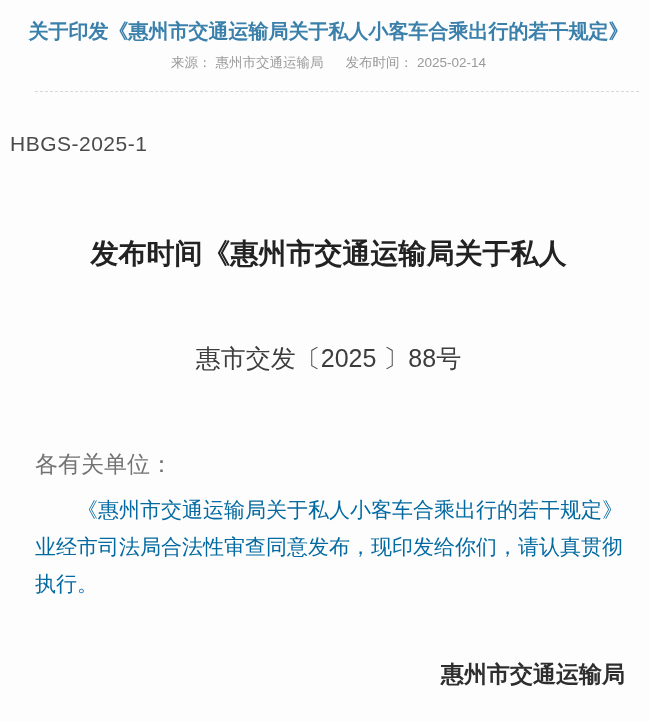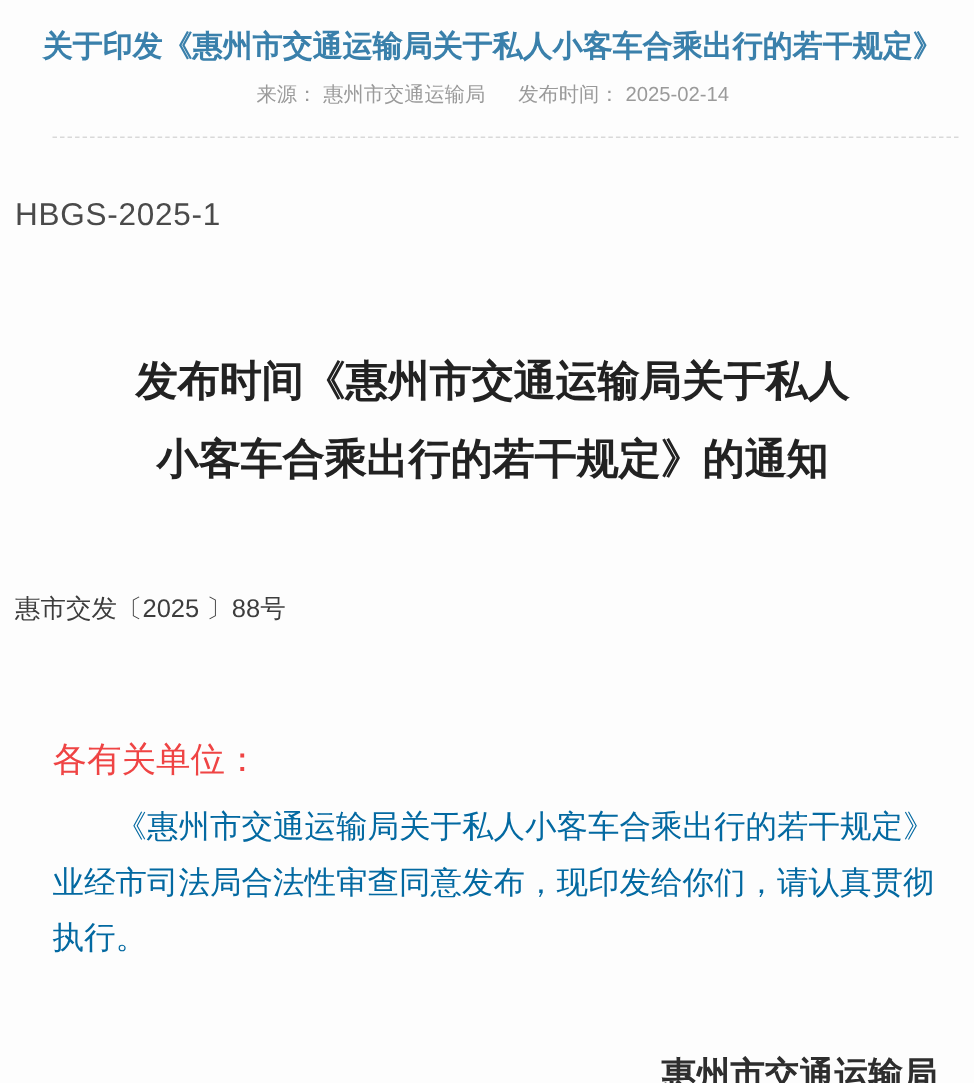--- a/index.html
+++ b/index.html
@@ -54,29 +54,29 @@
   .doc-title {
     margin-top: 68px;
     text-align: center;
     font-size: 28px;
     font-weight: bold;
     color: #222;
     line-height: 48px;
   }
   .doc-number {
     margin-top: 58px;
-    text-align: left;
-    font-size: 17px;
+    text-align: center;
+    font-size: 25px;
     color: #3d3d3d;
   }
   .salutation {
     margin-top: 74px;
     padding: 0 27px;
     font-size: 23px;
-    color: #ef4444;
+    color: #737373;
     line-height: 26px;
   }
   .body-paragraph {
     margin-top: 14px;
     padding: 0 26px 0 27px;
     font-size: 21px;
     color: #0369a1;
     line-height: 37px;
     text-indent: 2em;
     text-align: justify;
@@ -103,21 +103,20 @@
       <span class="meta-item">来源：</span><span class="meta-item">惠州市交通运输局</span><span class="meta-gap"></span><span class="meta-item">发布时间：</span><span class="meta-item">2025-02-14</span>
     </div>
     <hr class="header-divider">
   </div>
 
   <div class="doc-body">
     <div class="ref-code">HBGS-2025-1</div>
 
     <h2 class="doc-title">
       <div>发布时间《惠州市交通运输局关于私人</div>
-      <div>小客车合乘出行的若干规定》的通知</div>
     </h2>
 
     <div class="doc-number">惠市交发〔2025 〕88号</div>
 
     <div class="salutation">各有关单位：</div>
 
     <p class="body-paragraph">《惠州市交通运输局关于私人小客车合乘出行的若干规定》业经市司法局合法性审查同意发布，现印发给你们，请认真贯彻执行。</p>
 
     <div class="signature">惠州市交通运输局</div>
   </div>

